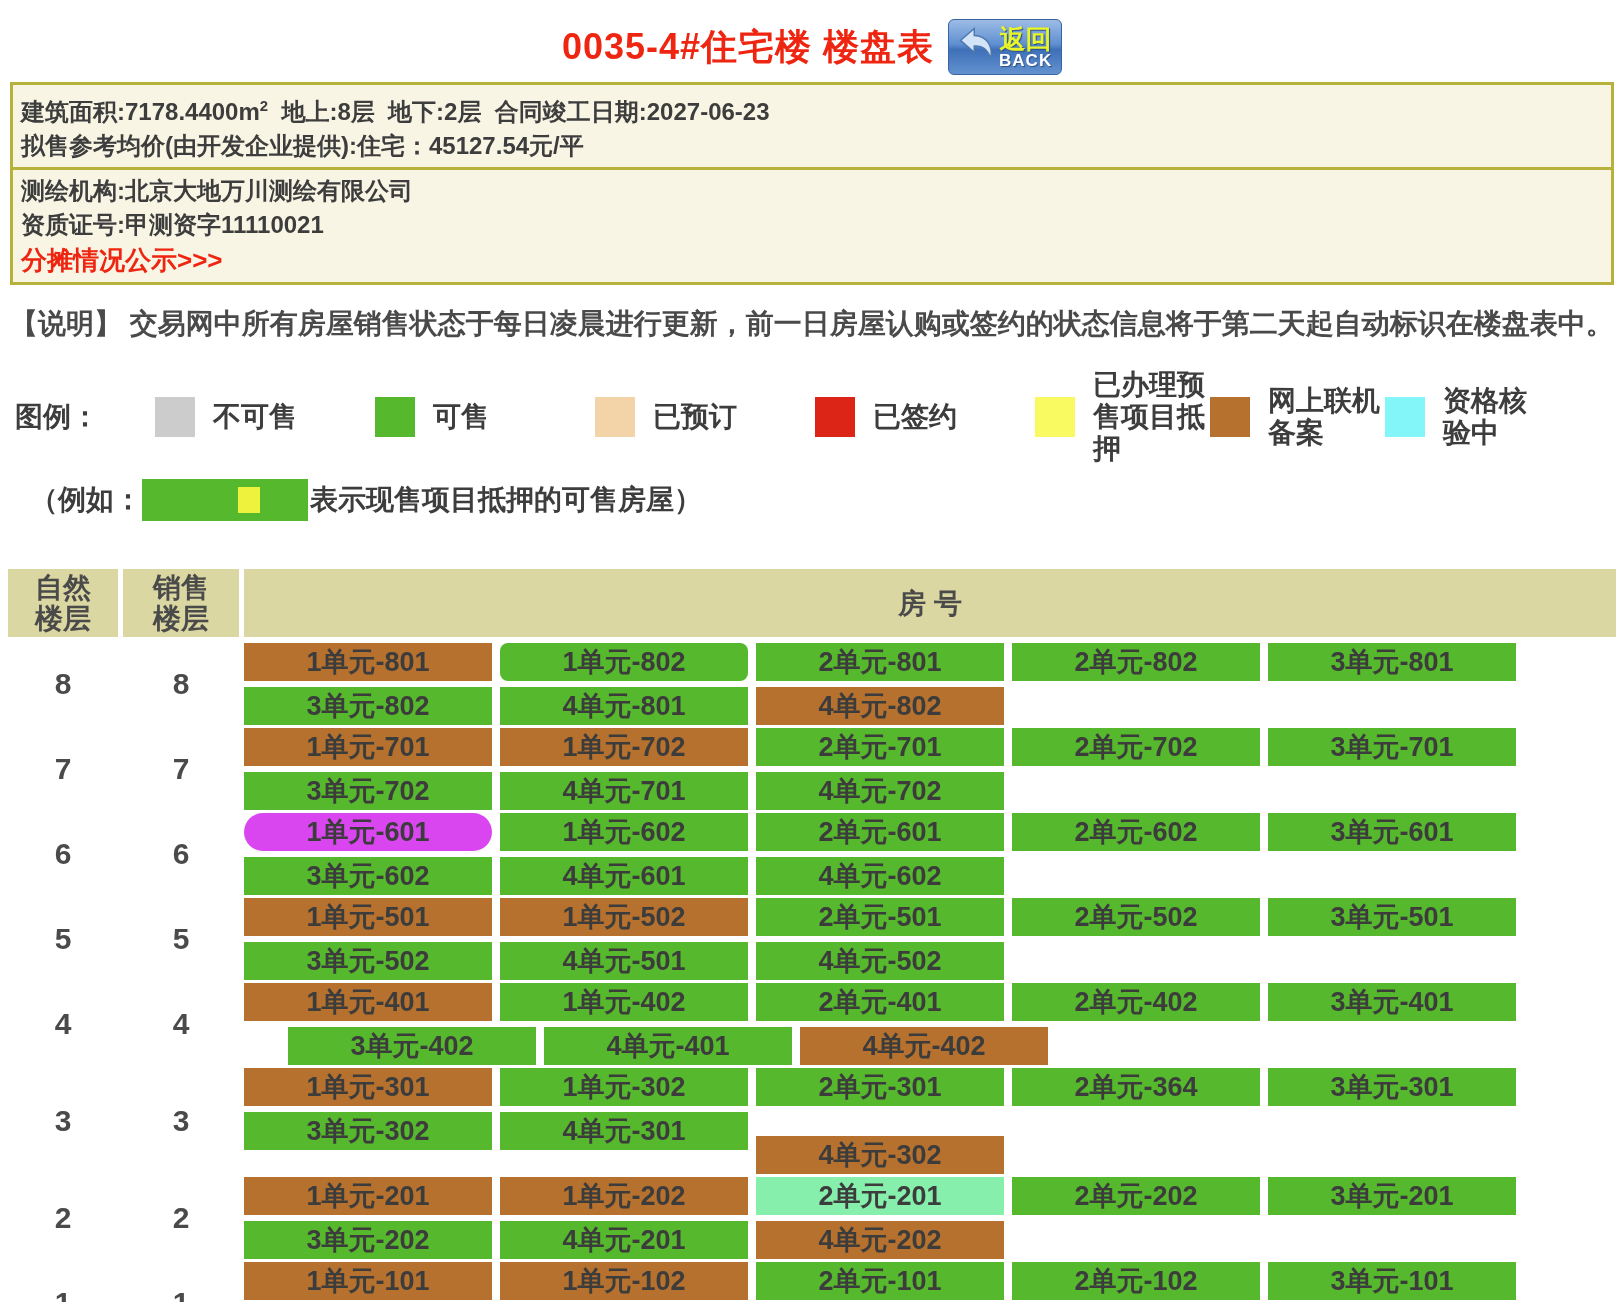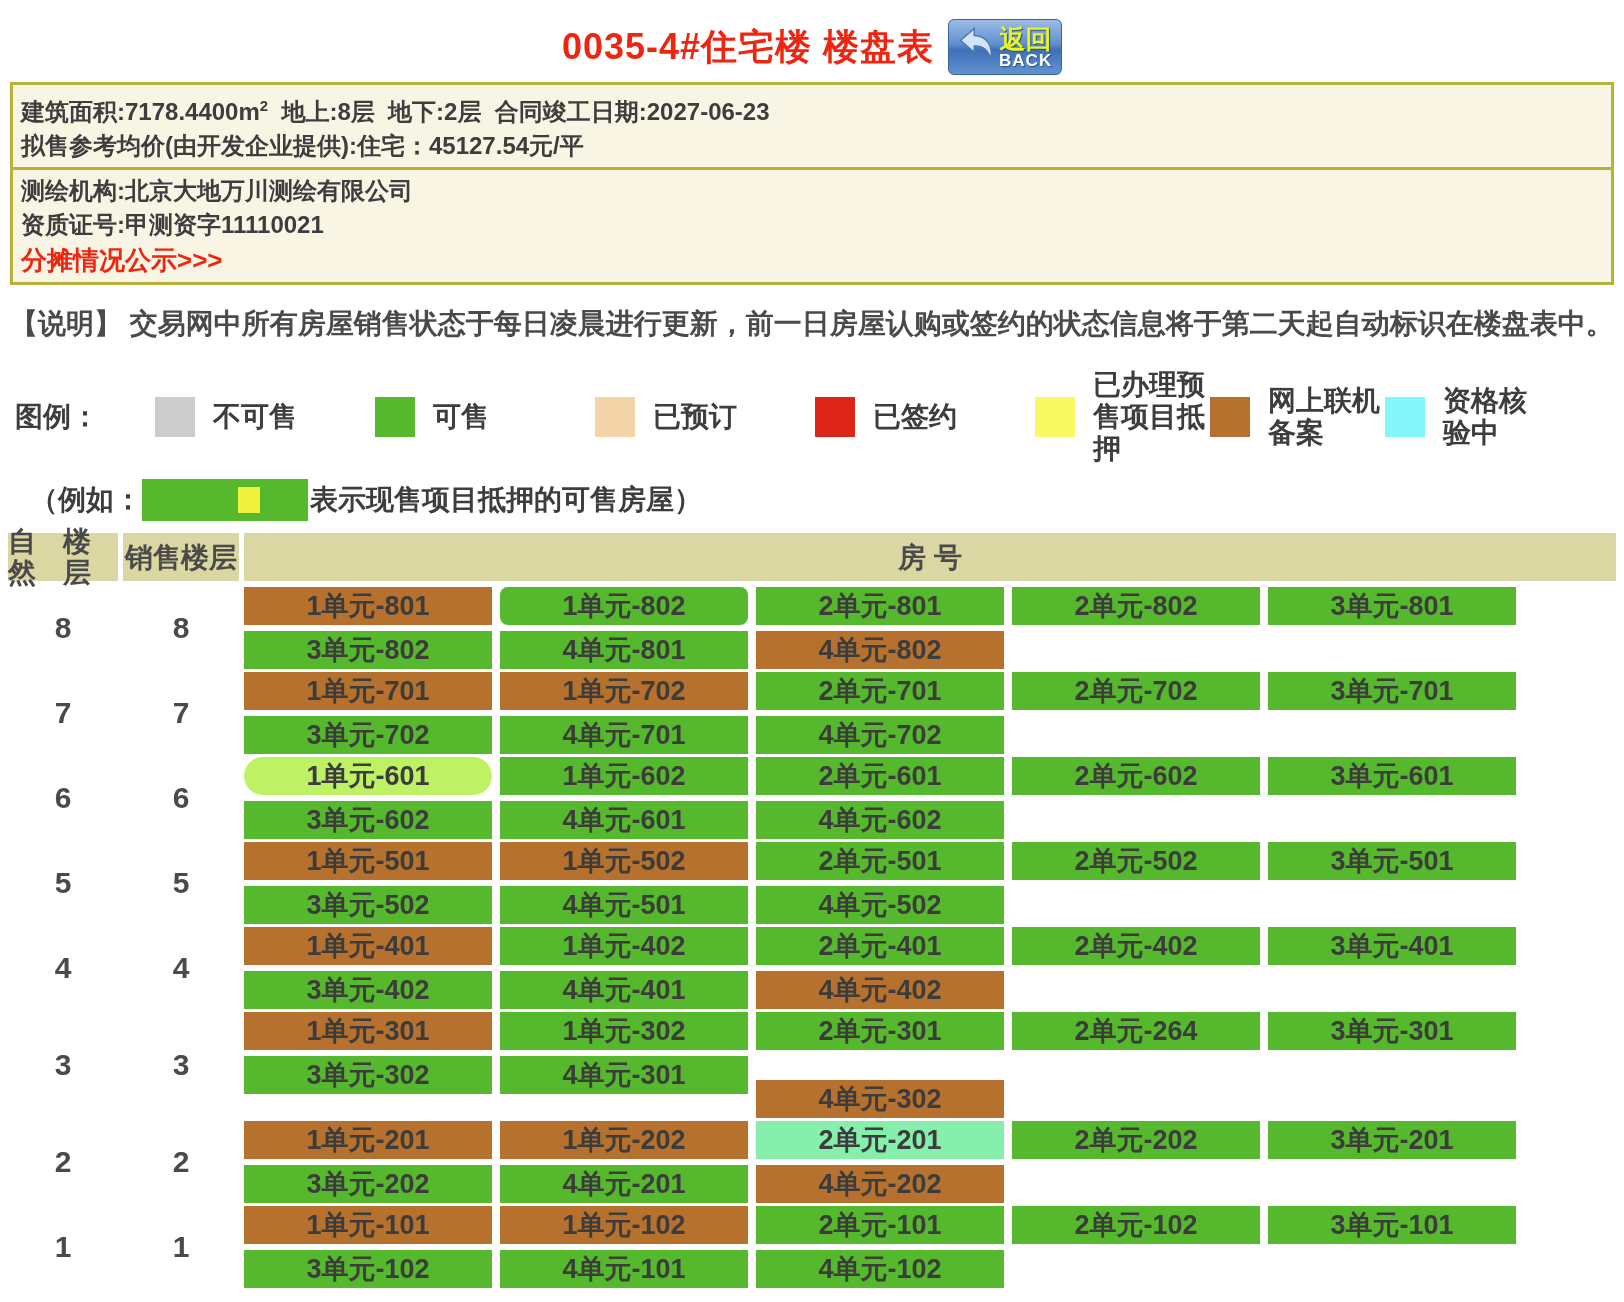--- a/index.html
+++ b/index.html
@@ -44,23 +44,23 @@
 
   
   .example { display: flex; align-items: center; margin: 14px 0 0 30px;
     font-size: 28px; font-weight: bold; color: #3d3d3d; }
   .example-bar { width: 166px; height: 42px; position: relative; margin-right: 2px; }
   .example-square { position: absolute; left: 96px; top: 8px; width: 22px; height: 26px; }
 
   
   .btable { margin: 12px 8px 0 8px; }
   .thead { display: grid; grid-template-columns: 110px 116px 1fr; column-gap: 5px; }
-  .th { background: #dbd7a2; height: 48px; display: flex; flex-direction: row;
+  .th { background: #dbd7a2; height: 68px; display: flex; flex-direction: column;
     justify-content: center; align-items: center; color: #4a4a4a;
-    font-size: 28px; font-weight: bold; line-height: 31px; }
+    font-size: 28px; font-weight: bold; line-height: 31px; margin-top: 36px; }
   .floors { margin-top: 6px; }
   .floor-section { display: grid; grid-template-columns: 110px 116px 1fr; column-gap: 5px;
     min-height: 82px; margin-bottom: 3px; }
   .floor-label { display: flex; align-items: center; justify-content: center;
     color: #4a4a4a; font-size: 30px; font-weight: bold; background: #ffffff; }
   .units { display: flex; flex-direction: column; justify-content: flex-start; }
   .unit-row { display: flex; margin-bottom: 6px; }
   .unit-row:last-child { margin-bottom: 0; }
   .unit-cell { width: 248px; height: 38px; margin-right: 8px; display: flex;
     align-items: center; justify-content: center; color: #3c3c3c;
@@ -191,21 +191,21 @@
               <div class="unit-cell" style="background: rgb(86, 184, 44);">4单元-701</div>
               <div class="unit-cell" style="background: rgb(86, 184, 44);">4单元-702</div>
             </div>
           </div>
         </div>
         <div class="floor-section">
           <div class="floor-label">6</div>
           <div class="floor-label">6</div>
           <div class="units">
             <div class="unit-row">
-              <div class="unit-cell" style="background: #bef264; border-radius: 19px;">1单元-601</div>
+              <div class="unit-cell" style="background: #d946ef; border-radius: 19px;">1单元-601</div>
               <div class="unit-cell" style="background: rgb(86, 184, 44);">1单元-602</div>
               <div class="unit-cell" style="background: rgb(86, 184, 44);">2单元-601</div>
               <div class="unit-cell" style="background: rgb(86, 184, 44);">2单元-602</div>
               <div class="unit-cell" style="background: rgb(86, 184, 44);">3单元-601</div>
             </div>
             <div class="unit-row">
               <div class="unit-cell" style="background: rgb(86, 184, 44);">3单元-602</div>
               <div class="unit-cell" style="background: rgb(86, 184, 44);">4单元-601</div>
               <div class="unit-cell" style="background: rgb(86, 184, 44);">4单元-602</div>
             </div>
@@ -234,35 +234,35 @@
           <div class="floor-label">4</div>
           <div class="units">
             <div class="unit-row">
               <div class="unit-cell" style="background: rgb(181, 113, 45);">1单元-401</div>
               <div class="unit-cell" style="background: rgb(86, 184, 44);">1单元-402</div>
               <div class="unit-cell" style="background: rgb(86, 184, 44);">2单元-401</div>
               <div class="unit-cell" style="background: rgb(86, 184, 44);">2单元-402</div>
               <div class="unit-cell" style="background: rgb(86, 184, 44);">3单元-401</div>
             </div>
             <div class="unit-row">
-              <div class="unit-cell" style="background: rgb(86, 184, 44);">3单元-402</div>
+              <div class="unit-cell" style="background: rgb(86, 184, 44); margin-left: 44px;">3单元-402</div>
               <div class="unit-cell" style="background: rgb(86, 184, 44);">4单元-401</div>
               <div class="unit-cell" style="background: rgb(181, 113, 45);">4单元-402</div>
             </div>
           </div>
         </div>
         <div class="floor-section">
           <div class="floor-label">3</div>
           <div class="floor-label">3</div>
           <div class="units">
             <div class="unit-row">
               <div class="unit-cell" style="background: rgb(181, 113, 45);">1单元-301</div>
               <div class="unit-cell" style="background: rgb(86, 184, 44);">1单元-302</div>
               <div class="unit-cell" style="background: rgb(86, 184, 44);">2单元-301</div>
-              <div class="unit-cell" style="background: rgb(86, 184, 44);">2单元-264</div>
+              <div class="unit-cell" style="background: rgb(86, 184, 44);">2单元-364</div>
               <div class="unit-cell" style="background: rgb(86, 184, 44);">3单元-301</div>
             </div>
             <div class="unit-row">
               <div class="unit-cell" style="background: rgb(86, 184, 44);">3单元-302</div>
               <div class="unit-cell" style="background: rgb(86, 184, 44);">4单元-301</div>
               <div class="unit-cell" style="background: rgb(181, 113, 45); margin-top: 24px;">4单元-302</div>
             </div>
           </div>
         </div>
         <div class="floor-section">

